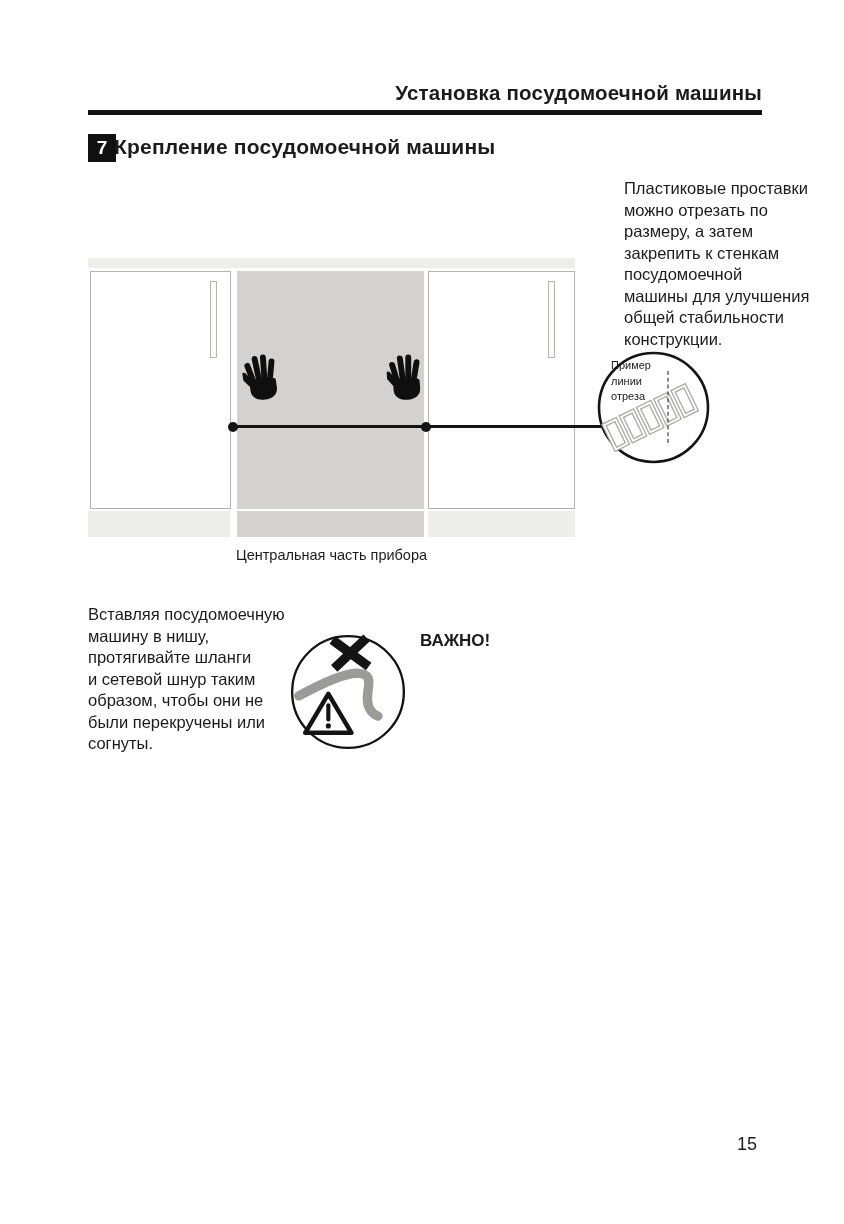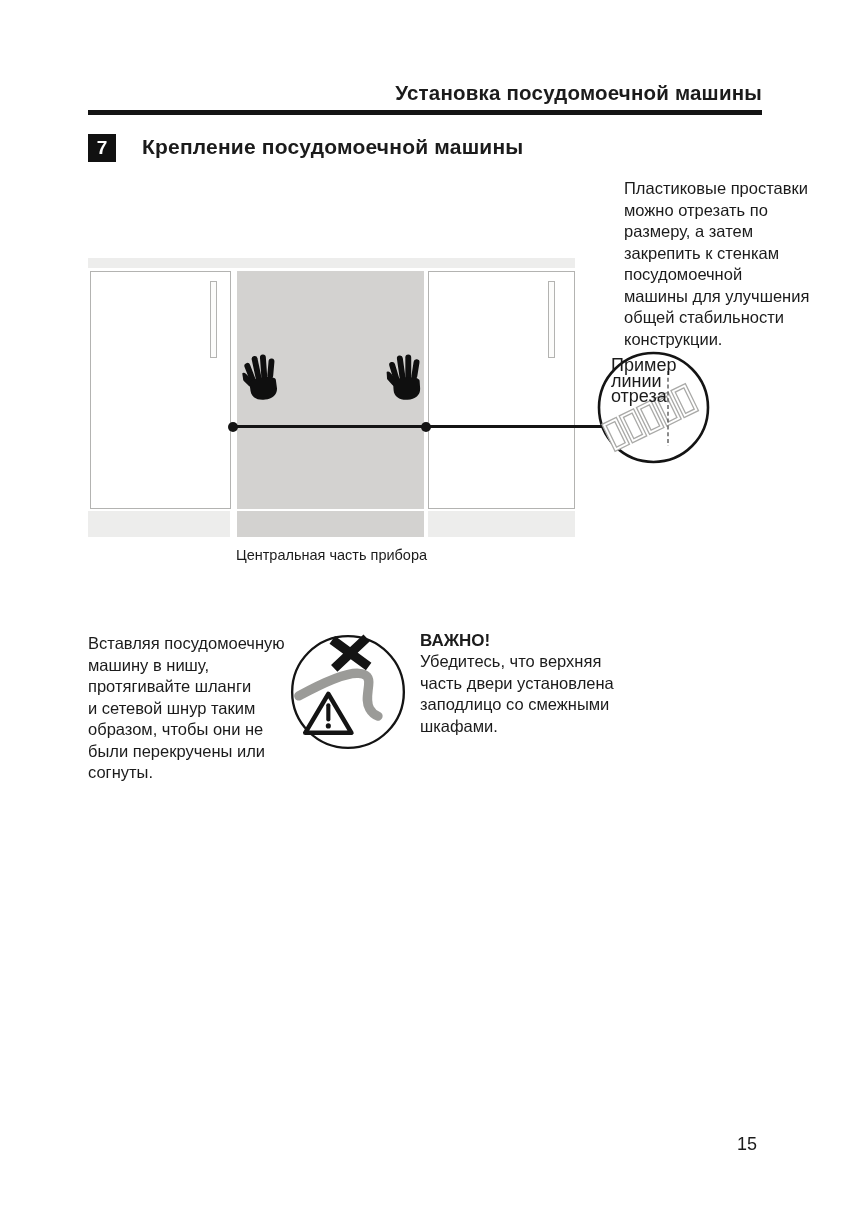--- a/index.html
+++ b/index.html
@@ -13,26 +13,26 @@
   *{margin:0;padding:0;box-sizing:border-box;}
   html,body{background:#fff;}
   body{font-family:"Liberation Sans", sans-serif;color:var(--text);}
   .page{position:relative;width:844px;height:1224px;background:#ffffff;overflow:hidden;}
 
   .doc-title{position:absolute;top:81px;right:82px;font-size:20.5px;font-weight:bold;letter-spacing:0.2px;text-align:right;}
   .head-rule{position:absolute;left:88px;top:110px;width:674px;height:4.5px;background:var(--ink);}
 
   .section-badge{position:absolute;left:88px;top:134px;width:28px;height:28px;background:#111;
     color:#fff;font-weight:bold;font-size:19px;text-align:center;line-height:28px;}
-  .section-title{position:absolute;left:142px;top:135px;font-size:21px;font-weight:bold;letter-spacing:0.2px;}
+  .section-title{position:absolute;left:114px;top:135px;font-size:21px;font-weight:bold;letter-spacing:0.2px;}
 
   .para{white-space:pre-line;font-size:16.5px;line-height:21.5px;}
   .p-spacers{position:absolute;left:584px;top:178px;width:200px;margin-left:40px;}
   .p-hinges{position:absolute;left:584px;top:486px;width:200px;}
-  .p-hoses{position:absolute;left:88px;top:633px;width:220px;}
+  .p-hoses{position:absolute;left:88px;top:604px;width:220px;}
   .p-important{position:absolute;left:420px;top:631px;width:230px;}
   .imp-head{font-size:17px;font-weight:bold;margin-bottom:0;}
 
   
   .diagram{position:absolute;left:88px;top:258px;width:487px;height:280px;}
   .top-band{position:absolute;left:0;top:0;width:487px;height:10px;background:var(--band-gray);}
   .cab{position:absolute;top:13px;height:238px;background:#fff;border:1px solid var(--cab-border);}
   .cab-left{left:2px;width:141px;}
   .cab-right{left:340px;width:147px;}
   .handle{position:absolute;width:7px;height:77px;background:#fcfcfb;border:1px solid var(--cab-border);top:9px;}
@@ -50,21 +50,21 @@
   .callout-line{position:absolute;left:233px;top:425px;width:369px;height:3px;background:var(--ink);z-index:3;}
   .dot{position:absolute;width:10px;height:10px;border-radius:50%;background:var(--ink);top:421.5px;z-index:4;}
   .dot-l{left:228px;}
   .dot-r{left:421px;}
 
   .diagram-caption{position:absolute;left:88px;top:547px;width:487px;text-align:center;font-size:14.5px;}
 
   .circle-box{position:absolute;z-index:5;}
   .circle-cut{left:597px;top:351px;width:113px;height:113px;}
   .circle-warn{left:289px;top:633px;width:118px;height:118px;}
-  .cut-label{position:absolute;left:14px;top:7px;font-size:18px;line-height:15.5px;white-space:pre-line;z-index:6;}
+  .cut-label{position:absolute;left:14px;top:7px;font-size:11px;line-height:15.5px;white-space:pre-line;z-index:6;}
 
   .page-num{position:absolute;top:1134px;right:87px;font-size:18px;}
 </style>
 </head>
 <body>
 
 <div class="page">
 
   <div class="doc-title">Установка посудомоечной машины</div>
   <div class="head-rule"></div>
@@ -158,21 +158,17 @@
       <path d="M10 64 C32 52 58 40 71 41 C79 41.5 82 45 81 53 C80 63 78 70 82 77 C84 80.5 87.5 83.5 90.5 84.5" stroke="#9b9b98" stroke-width="9.5" fill="none" stroke-linecap="round"></path>
       <path d="M40 62 L63.5 101.5 L16.5 101.5 Z" fill="#ffffff" stroke="#141414" stroke-width="4.6" stroke-linejoin="round"></path>
       <path d="M40 73.5 L40 88" stroke="#141414" stroke-width="4.2" stroke-linecap="round"></path>
       <circle cx="40" cy="94.5" r="2.6" fill="#141414"></circle>
       <path d="M44 7 L81 34 M79 5 L46 36" stroke="#141414" stroke-width="9.5"></path>
     </svg>
   </div>
 
   <div class="p-important">
     <div class="imp-head">ВАЖНО!</div>
-    <div class="para">Убедитесь, что верхняя
-часть двери установлена
-заподлицо со смежными
-шкафами.</div>
   </div>
 
   <div class="page-num">15</div>
 
 </div>
 
 </body></html>

